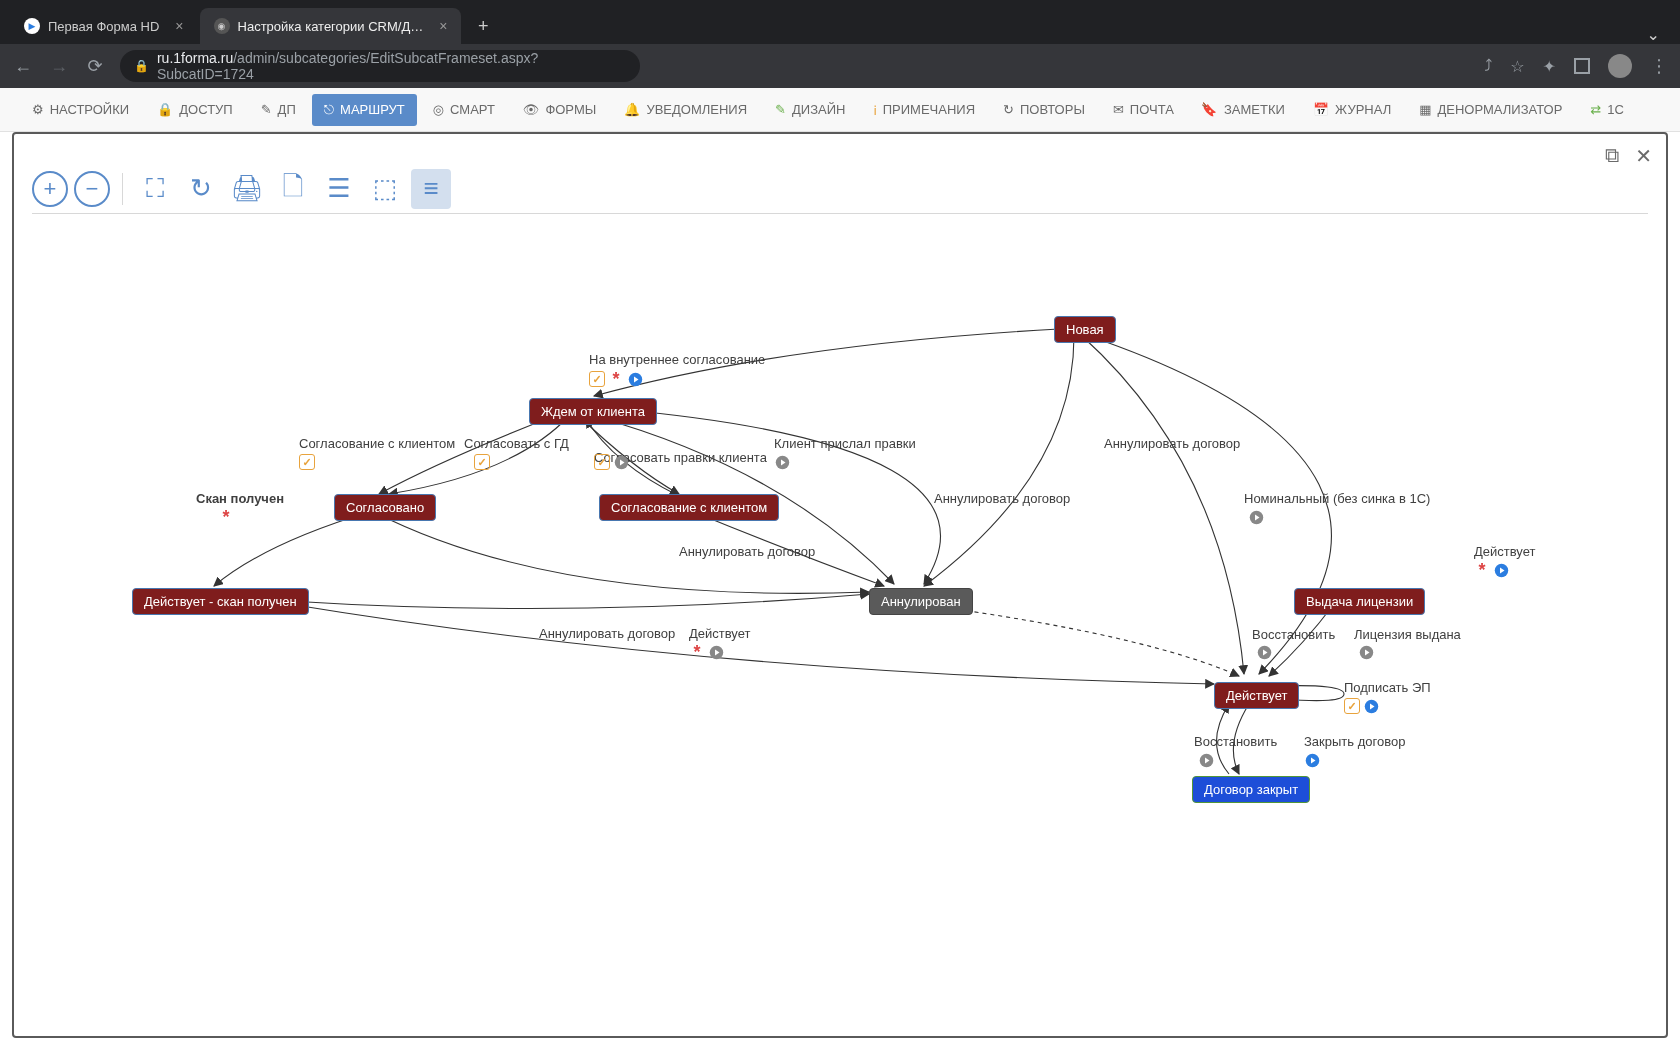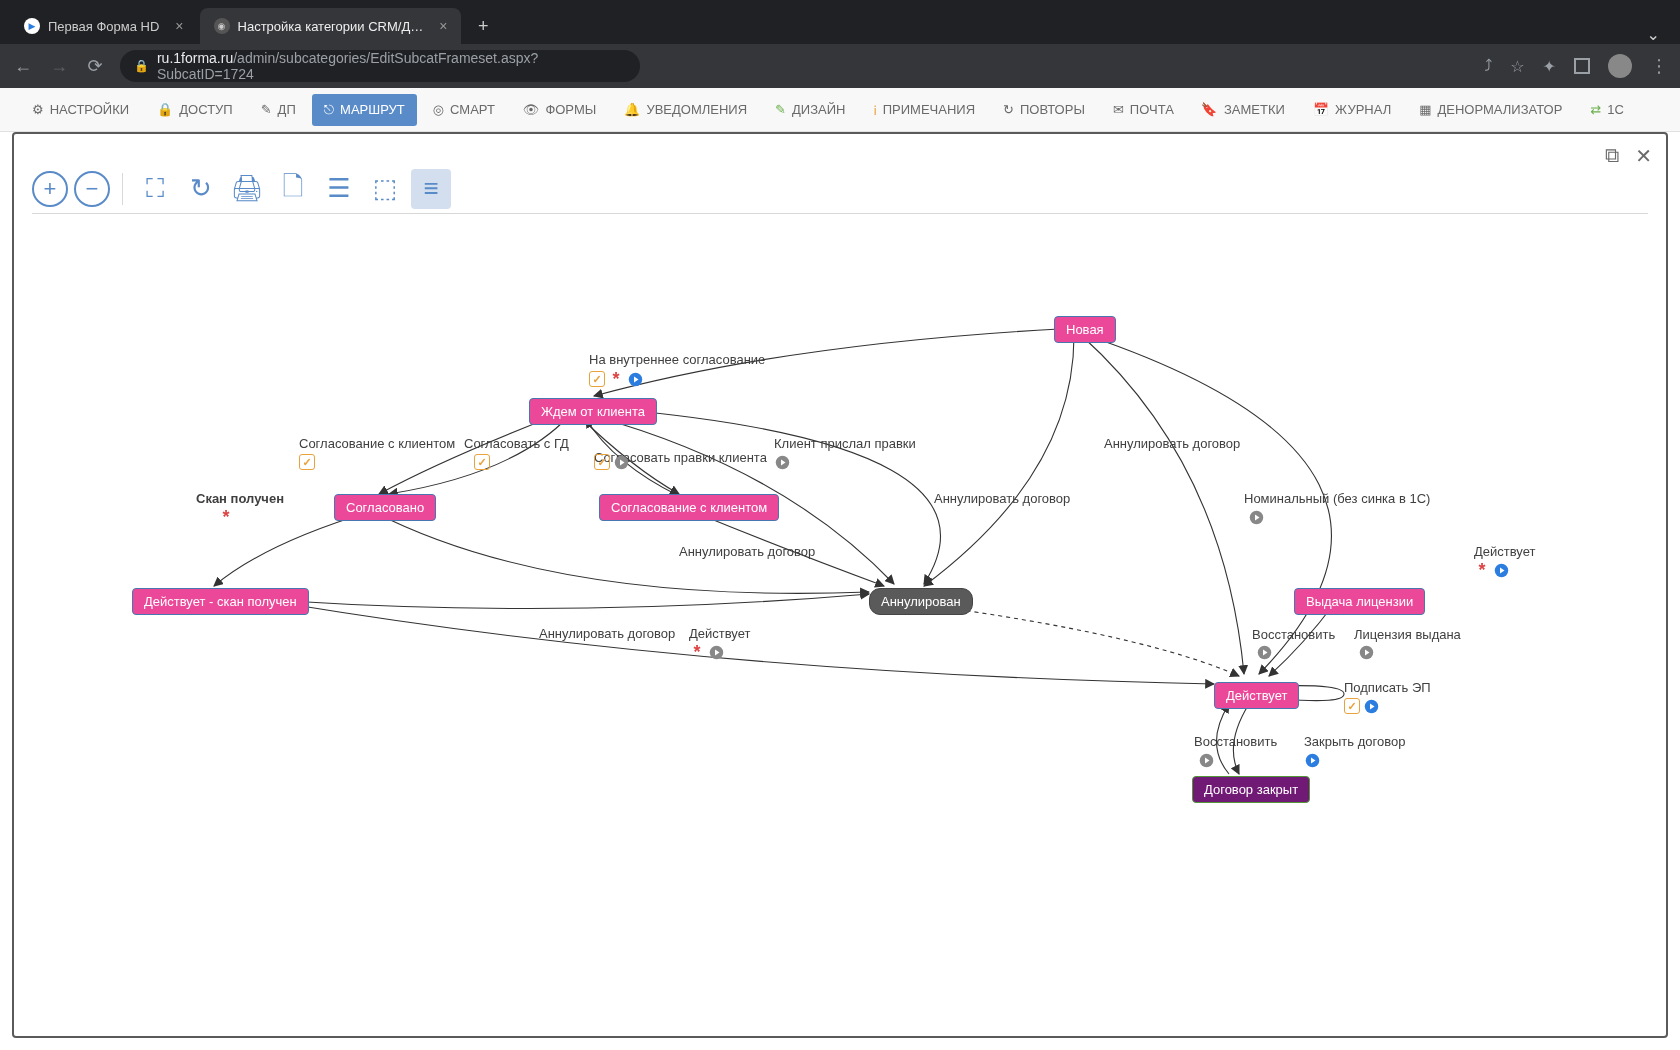--- a/index.html
+++ b/index.html
@@ -42,23 +42,23 @@
   .ws-topright { position:absolute; top:10px; right:14px; display:flex; gap:16px; color:#6a6a6a; font-size:20px; }
   .toolbar { position:absolute; top:30px; left:18px; right:18px; height:50px; border-bottom:1px solid #d8d8d8; display:flex; align-items:center; gap:6px; }
   .tb-btn { width:40px; height:40px; display:flex; align-items:center; justify-content:center; color:#5a8bc9; font-size:26px; border-radius:4px; cursor:pointer; }
   .tb-btn.active { background:#d3dfee; }
   .tb-btn.circled { border:2px solid #5a8bc9; border-radius:50%; width:36px; height:36px; font-size:22px; }
   .tb-sep { width:1px; height:32px; background:#d8d8d8; margin: 0 6px; }
 
   .canvas { position:absolute; top:80px; left:0; right:0; bottom:0; }
   svg.flow { width:100%; height:100%; }
 
-  .node { position:absolute; background:#ec4899; color:#fff; font-size:13px; padding:5px 11px; border-radius:4px; white-space:nowrap; border:1px solid #4877b0; }
+  .node { position:absolute; background:#7f1d1d; color:#fff; font-size:13px; padding:5px 11px; border-radius:4px; white-space:nowrap; border:1px solid #4877b0; }
   .node.dark { background:#5a5a5a; border-color:#444; }
-  .node.green { background:#701a75; border-color:#529638; }
+  .node.green { background:#1d4ed8; border-color:#529638; }
 
   .edge-label { position:absolute; font-size:13px; color:#404040; white-space:nowrap; }
   .mini-icons { position:absolute; display:flex; gap:3px; align-items:center; }
   .mi { width:16px; height:16px; display:flex; align-items:center; justify-content:center; font-size:13px; font-weight:bold; }
   .mi.check { color:#e8a33d; border:1.5px solid #e8a33d; border-radius:3px; font-size:11px; }
   .mi.star { color:#d44; font-size:18px; }
   .mi.play { color:#2b7de0; }
   .mi.play-gray { color:#888; }
   .mi.play svg, .mi.play-gray svg { width:15px; height:15px; }
 </style>
@@ -230,21 +230,21 @@
           <path d="M 360 298 Q 540 390 855 378"></path>
         </g>
       </svg>
 
       
       <div class="node" style="left:1040px; top:102px;"><span>Новая</span></div>
       <div class="node" style="left:515px; top:184px;"><span>Ждем от клиента</span></div>
       <div class="node" style="left:320px; top:280px;"><span>Согласовано</span></div>
       <div class="node" style="left:585px; top:280px;"><span>Согласование с клиентом</span></div>
       <div class="node" style="left:118px; top:374px;"><span>Действует - скан получен</span></div>
-      <div class="node dark" style="left:855px; top:374px;border-radius:11px;"><span>Аннулирован</span></div>
+      <div class="node dark" style="left:855px; top:374px;"><span>Аннулирован</span></div>
       <div class="node" style="left:1280px; top:374px;"><span>Выдача лицензии</span></div>
       <div class="node" style="left:1200px; top:468px;"><span>Действует</span></div>
       <div class="node green" style="left:1178px; top:562px;"><span>Договор закрыт</span></div>
 
       
       <div class="edge-label" style="left:575px; top:138px;">На внутреннее согласование</div>
       <div class="mini-icons" style="left:575px; top:157px;">
         <span class="mi check">✓</span>
         <span class="mi star">*</span>
         <span class="mi play">

